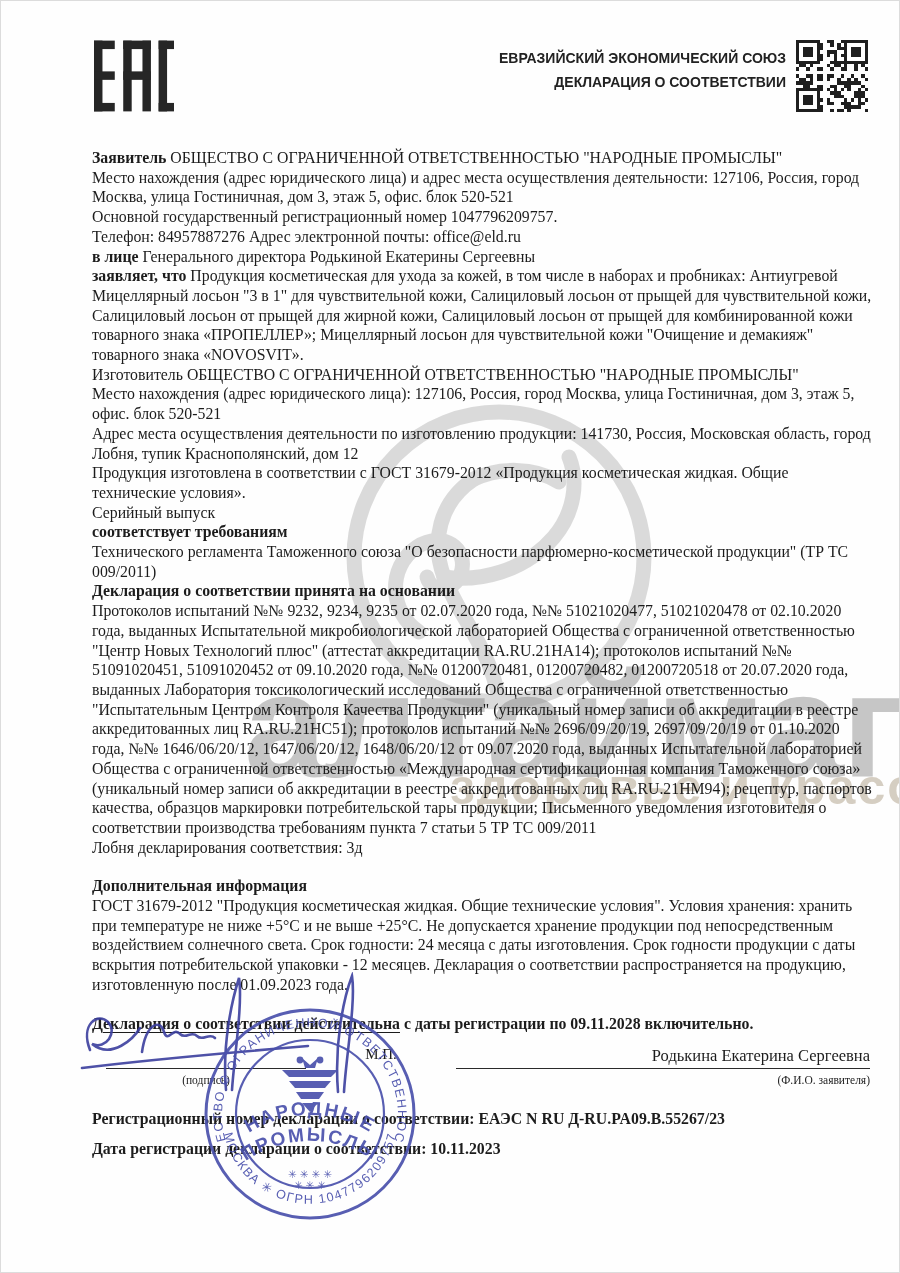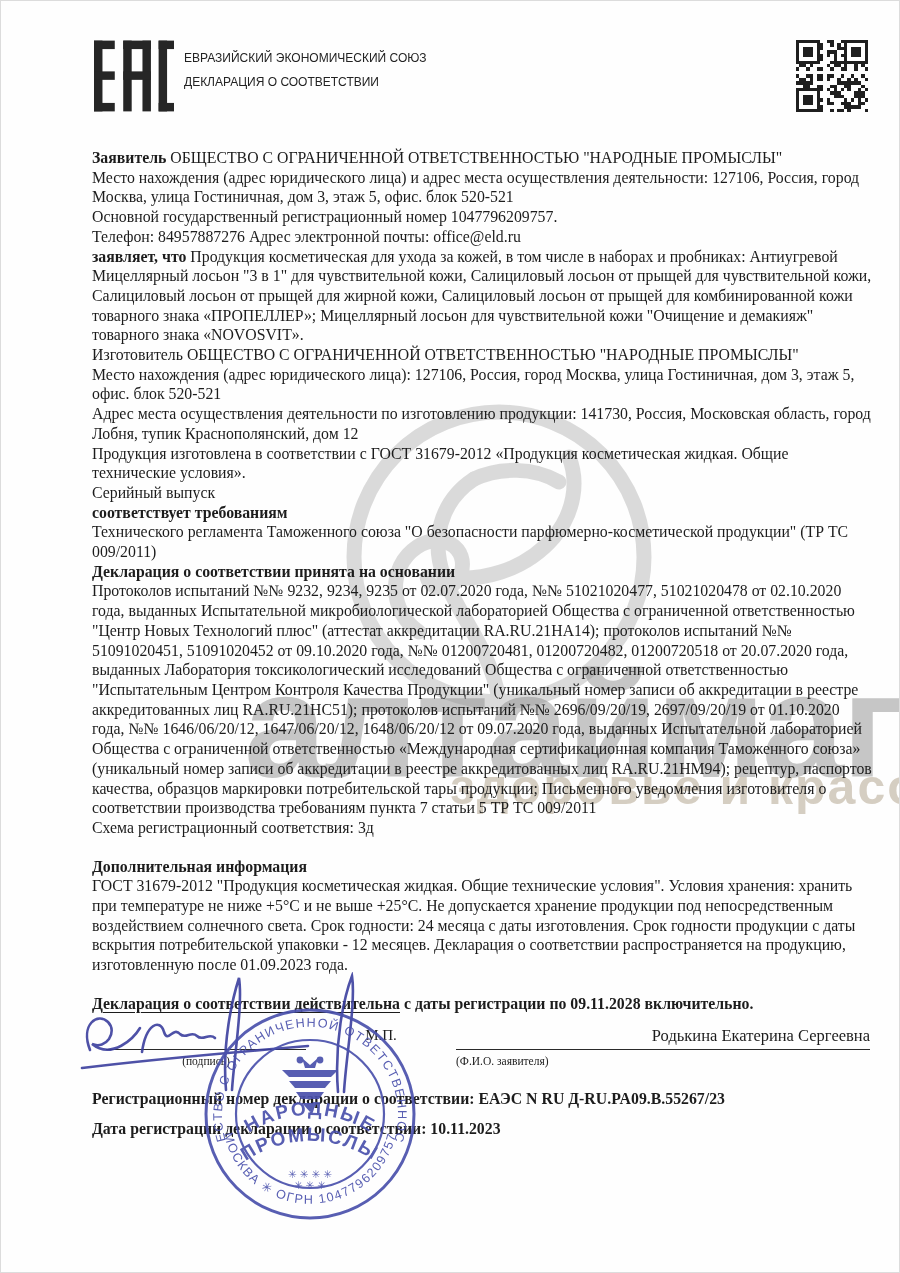--- a/index.html
+++ b/index.html
@@ -6,22 +6,22 @@
   body{
     width:900px;height:1273px;position:relative;overflow:hidden;
     background:#fefefe;color:#1c1c1c;
     font-family:"Liberation Serif",serif;
   }
   .page-edge{position:absolute;inset:0;border:1px solid #dcdcdc;pointer-events:none;z-index:9;}
 
   
   .header{display:flex;align-items:flex-start;padding:38px 32px 0 94px;position:relative;z-index:2;}
   .eac-logo{width:80px;height:76px;flex:0 0 auto;}
-  .titles{flex:1;text-align:left;font-family:"Liberation Sans",sans-serif;
-          font-weight:normal;font-size:12px;line-height:24px;color:#222;padding:8px 10px 0 10px;}
+  .titles{flex:1;text-align:right;font-family:"Liberation Sans",sans-serif;
+          font-weight:bold;font-size:14px;line-height:24px;color:#222;padding:8px 10px 0 10px;}
   .qr{width:72px;height:72px;flex:0 0 auto;margin-top:2px;}
 
   
   .content{position:relative;z-index:2;padding:34px 26px 0 92px;font-size:15.8px;line-height:19.7px;}
   .para{margin:0;}
   .gap-top{margin-top:19px;}
   .strong{font-weight:bold;}
   .u{text-decoration:underline;text-decoration-thickness:1px;text-underline-offset:3px;}
 
   
@@ -223,46 +223,47 @@
       <rect x="50" y="3.3333333333333335" width="16.666666666666668" height="16.666666666666668" fill="#fff"></rect>
       <rect x="53.333333333333336" y="6.666666666666667" width="10" height="10"></rect>
     </svg>
 </div>
 
 <div class="content">
   <p class="para"><b>Заявитель</b><span> ОБЩЕСТВО С ОГРАНИЧЕННОЙ ОТВЕТСТВЕННОСТЬЮ "НАРОДНЫЕ ПРОМЫСЛЫ"</span></p>
   <p class="para"><b></b><span>Место нахождения (адрес юридического лица) и адрес места осуществления деятельности: 127106, Россия, город Москва, улица Гостиничная, дом 3, этаж 5, офис. блок 520-521</span></p>
   <p class="para"><b></b><span>Основной государственный регистрационный номер 1047796209757.</span></p>
   <p class="para"><b></b><span>Телефон: 84957887276 Адрес электронной почты: office@eld.ru</span></p>
+  <p class="para"><b>в лице</b><span> Генерального директора Родькиной Екатерины Сергеевны</span></p>
   <p class="para"><b>заявляет, что</b><span> Продукция косметическая для ухода за кожей, в том числе в наборах и пробниках: Антиугревой Мицеллярный лосьон "3 в 1" для чувствительной кожи, Салициловый лосьон от прыщей для чувствительной кожи, Салициловый лосьон от прыщей для жирной кожи, Салициловый лосьон от прыщей для комбинированной кожи товарного знака «ПРОПЕЛЛЕР»; Мицеллярный лосьон для чувствительной кожи "Очищение и демакияж" товарного знака «NOVOSVIT».</span></p>
   <p class="para"><b></b><span>Изготовитель ОБЩЕСТВО С ОГРАНИЧЕННОЙ ОТВЕТСТВЕННОСТЬЮ "НАРОДНЫЕ ПРОМЫСЛЫ"</span></p>
   <p class="para"><b></b><span>Место нахождения (адрес юридического лица): 127106, Россия, город Москва, улица Гостиничная, дом 3, этаж 5, офис. блок 520-521</span></p>
   <p class="para"><b></b><span>Адрес места осуществления деятельности по изготовлению продукции: 141730, Россия, Московская область, город Лобня, тупик Краснополянский, дом 12</span></p>
   <p class="para"><b></b><span>Продукция изготовлена в соответствии с ГОСТ 31679-2012 «Продукция косметическая жидкая. Общие технические условия».</span></p>
   <p class="para"><b></b><span>Серийный выпуск</span></p>
   <p class="para"><b>соответствует требованиям</b><span></span></p>
   <p class="para"><b></b><span>Технического регламента Таможенного союза "О безопасности парфюмерно-косметической продукции" (ТР ТС 009/2011)</span></p>
   <p class="para"><b>Декларация о соответствии принята на основании</b><span></span></p>
   <p class="para"><b></b><span>Протоколов испытаний №№ 9232, 9234, 9235 от 02.07.2020 года, №№ 51021020477, 51021020478 от 02.10.2020 года, выданных Испытательной микробиологической лабораторией Общества с ограниченной ответственностью "Центр Новых Технологий плюс" (аттестат аккредитации RA.RU.21HA14); протоколов испытаний №№ 51091020451, 51091020452 от 09.10.2020 года, №№ 01200720481, 01200720482, 01200720518 от 20.07.2020 года, выданных Лаборатория токсикологический исследований Общества с ограниченной ответственностью "Испытательным Центром Контроля Качества Продукции" (уникальный номер записи об аккредитации в реестре аккредитованных лиц RA.RU.21HC51); протоколов испытаний №№ 2696/09/20/19, 2697/09/20/19 от 01.10.2020 года, №№ 1646/06/20/12, 1647/06/20/12, 1648/06/20/12 от 09.07.2020 года, выданных Испытательной лабораторией Общества с ограниченной ответственностью «Международная сертификационная компания Таможенного союза» (уникальный номер записи об аккредитации в реестре аккредитованных лиц RA.RU.21HM94); рецептур, паспортов качества, образцов маркировки потребительской тары продукции; Письменного уведомления изготовителя о соответствии производства требованиям пункта 7 статьи 5 ТР ТС 009/2011</span></p>
-  <p class="para"><b></b><span>Схема регистрационный соответствия: 3д</span></p>
+  <p class="para"><b></b><span>Лобня декларирования соответствия: 3д</span></p>
   <p class="para gap-top"><b>Дополнительная информация</b><span></span></p>
   <p class="para"><b></b><span>ГОСТ 31679-2012 "Продукция косметическая жидкая. Общие технические условия". Условия хранения: хранить при температуре не ниже +5°С и не выше +25°С. Не допускается хранение продукции под непосредственным воздействием солнечного света. Срок годности: 24 месяца с даты изготовления. Срок годности продукции с даты вскрытия потребительской упаковки - 12 месяцев. Декларация о соответствии распространяется на продукцию, изготовленную после 01.09.2023 года.</span></p>
 
   <p class="para gap-top strong"><span class="u">Декларация о соответствии действительна</span><span> с даты регистрации по 09.11.2028 включительно.</span></p>
 
   <div class="sig-row">
     <div class="sig-left">
       <div class="sig-line"></div>
       <div class="sig-caption">(подпись)</div>
     </div>
     <div class="sig-mp">М.П.</div>
     <div class="sig-right">
       <div class="sig-name">Родькина Екатерина Сергеевна</div>
       <div class="sig-line" style="height:0;"></div>
-      <div class="sig-caption" style="text-align:left;">(Ф.И.О. заявителя)</div>
+      <div class="sig-caption" style="text-align:right;">(Ф.И.О. заявителя)</div>
     </div>
   </div>
 
   <p class="reg-number">Регистрационный номер декларации о соответствии: ЕАЭС N RU Д-RU.PA09.B.55267/23</p>
   <p class="reg-date">Дата регистрации декларации о соответствии: 10.11.2023</p>
 </div>
 
 <svg class="signature-ink" width="300" height="125" viewBox="0 0 300 125">
   <g fill="none" stroke="#3b3f9e" stroke-width="2.6" stroke-linecap="round" opacity=".9">
     <path d="M14 78 C4 52 22 40 32 50 C42 60 30 78 16 72 C36 88 58 66 64 56"></path>

